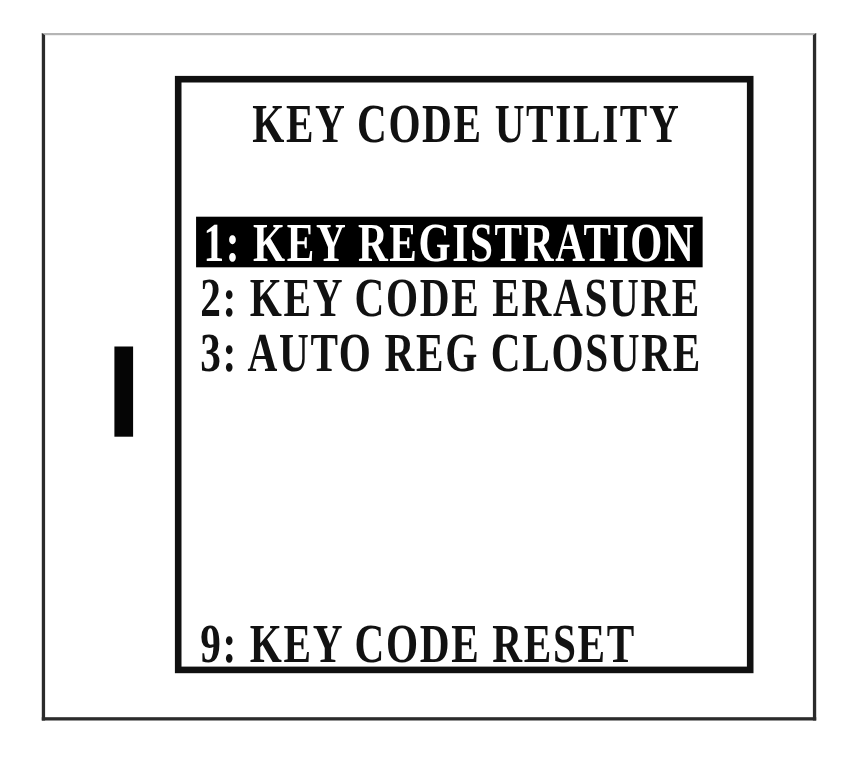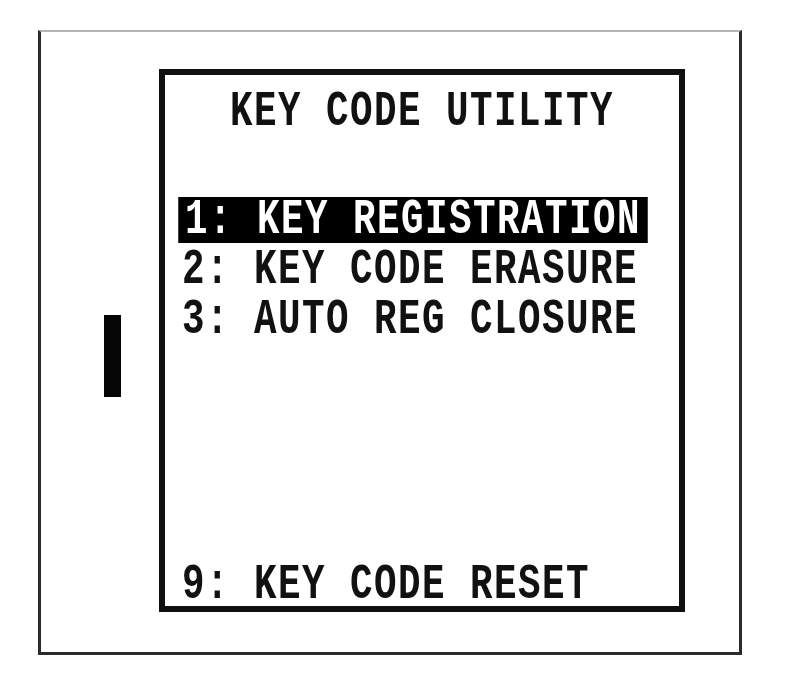--- a/index.html
+++ b/index.html
@@ -6,21 +6,21 @@
     margin: 0;
     padding: 0;
     background: #ffffff;
   }
   .page {
     position: relative;
     width: 787px;
     height: 699px;
     background: #ffffff;
     overflow: hidden;
-    font-family: Liberation Mono, monospace;
+    font-family: Liberation Serif, serif;
   }
   
   .outer-frame {
     position: absolute;
     left: 38px;
     top: 30px;
     width: 704px;
     height: 625px;
     box-sizing: border-box;
     border: 3px solid #2b2b2b;

